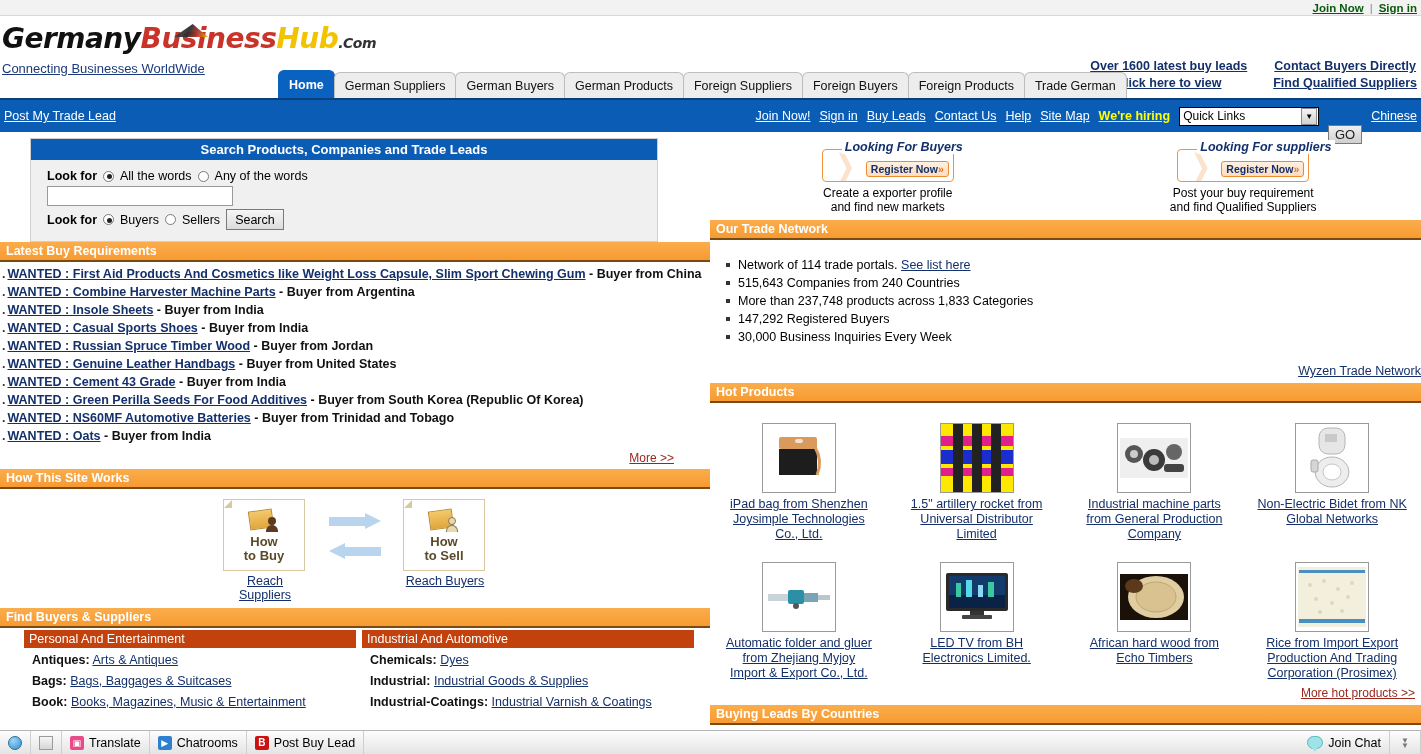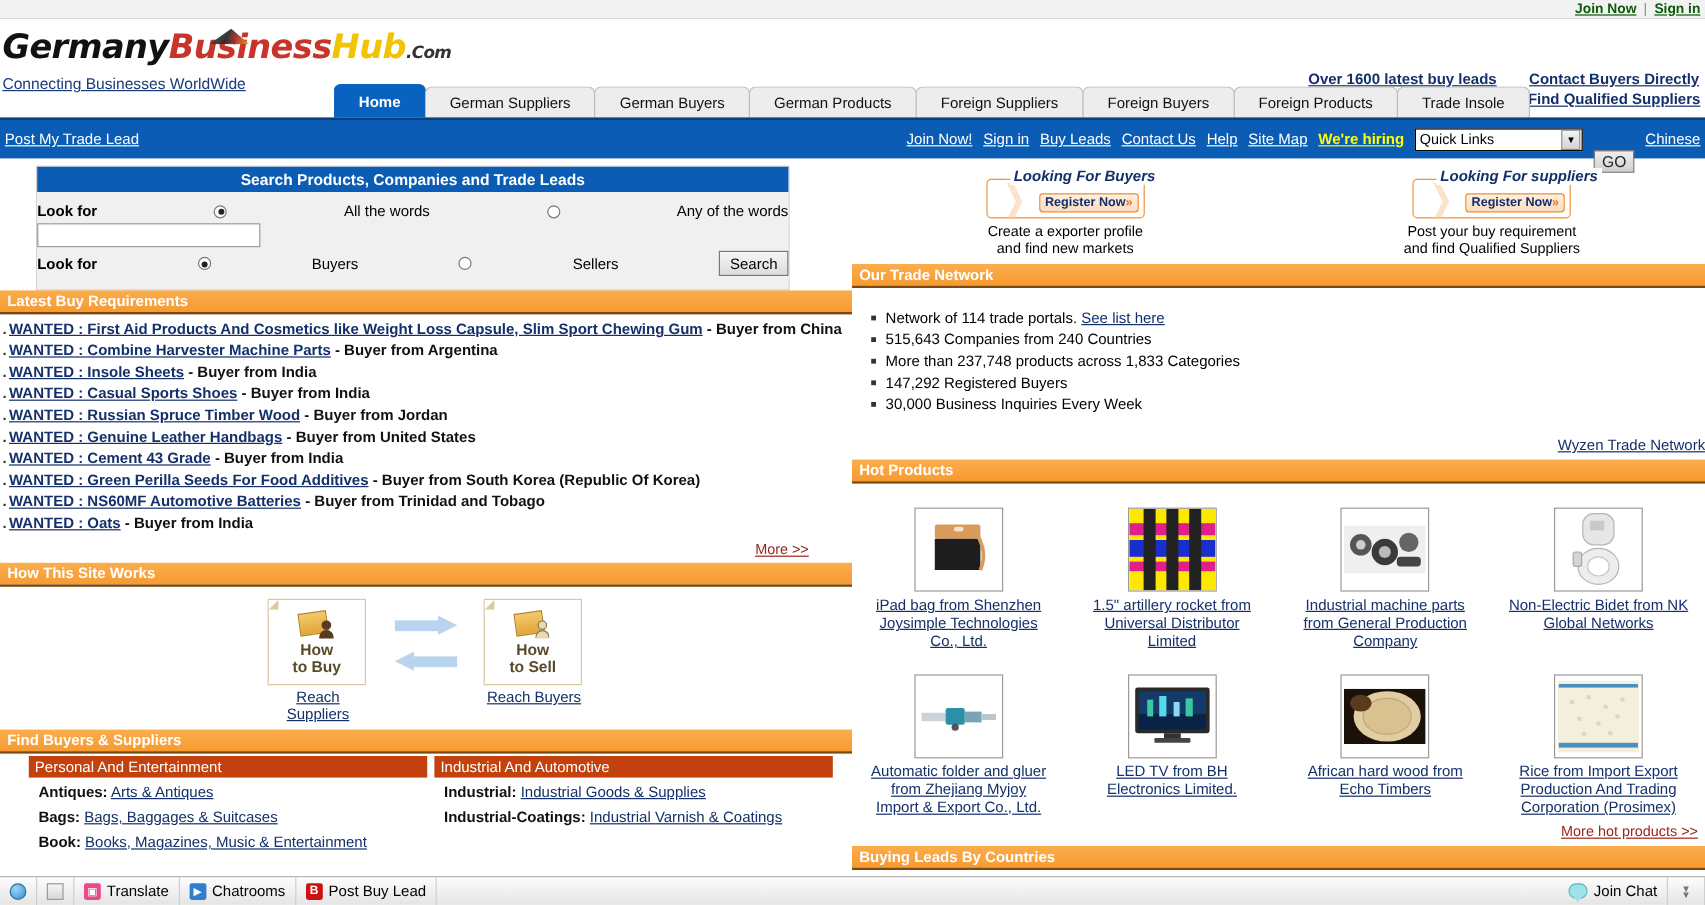--- a/index.html
+++ b/index.html
@@ -60,21 +60,21 @@
   .promo .col { text-align: center; line-height: 17px; }
   .promo a { color: #14306b; text-decoration: underline; display: block; }
 
   
   .tabs {
     position: absolute; left: 278px; bottom: 0;
     display: flex; align-items: flex-end;
   }
   .tab {
     height: 26px; line-height: 26px;
-    padding: 0 20px;
+    padding: 0 10px;
     background: #ededed;
     border: 1px solid #bdbdbd;
     border-bottom: none;
     border-radius: 6px 6px 0 0;
     font-size: 12.5px;
     color: #111;
     margin-right: -1px;
     white-space: nowrap;
     cursor: pointer;
   }
@@ -129,21 +129,21 @@
   .colL { width: 710px; }
   .colR { width: 711px; }
 
   
   .searchpanel { margin: 6px 52px 0 30px; border: 1px solid #cfcfcf; }
   .searchpanel .hdr {
     background: #0a5cb4; color: #fff; font-weight: bold; font-size: 13px;
     text-align: center; padding: 3px 0;
   }
   .searchpanel .bd { background: #f0f0f0; padding: 6px 0 8px; }
-  .srow { display: flex; align-items: center; justify-content: space-between; gap: 6px; margin: 3px 0; font-size: 12.5px; }
+  .srow { display: flex; align-items: center; justify-content: flex-start; gap: 6px; margin: 3px 16px; font-size: 12.5px; }
   .srow .lbl { font-weight: bold; }
   .radio {
     width: 11px; height: 11px; border-radius: 50%;
     border: 1px solid #7a7a7a; background: #fff;
     display: inline-block; position: relative; vertical-align: -1px;
   }
   .radio.on::after {
     content: ""; position: absolute; left: 2.5px; top: 2.5px;
     width: 5px; height: 5px; border-radius: 50%; background: #222;
   }
@@ -348,21 +348,21 @@
   </div>
 
   <div class="tabs">
     <div class="tab active">Home</div>
     <div class="tab">German Suppliers</div>
     <div class="tab">German Buyers</div>
     <div class="tab">German Products</div>
     <div class="tab">Foreign Suppliers</div>
     <div class="tab">Foreign Buyers</div>
     <div class="tab">Foreign Products</div>
-    <div class="tab">Trade Insole</div>
+    <div class="tab">Trade German</div>
   </div>
 </div>
 
 <div class="navbar">
   <a href="#" class="left-link">Post My Trade Lead</a>
   <div class="right">
     <a href="#">Join Now!</a>
     <a href="#">Sign in</a>
     <a href="#">Buy Leads</a>
     <a href="#">Contact Us</a>
@@ -470,20 +470,21 @@
     <div class="sechdr">Find Buyers &amp; Suppliers</div>
     <div class="catcols">
       <div class="catcol">
         <div class="chdr">Personal And Entertainment</div>
         <div class="catrow"><b>Antiques:</b> <a href="#">Arts &amp; Antiques</a></div>
         <div class="catrow"><b>Bags:</b> <a href="#">Bags, Baggages &amp; Suitcases</a></div>
         <div class="catrow"><b>Book:</b> <a href="#">Books, Magazines, Music &amp; Entertainment</a></div>
       </div>
       <div class="catcol">
         <div class="chdr">Industrial And Automotive</div>
+        <div class="catrow"><b>Chemicals:</b> <a href="#">Dyes</a></div>
         <div class="catrow"><b>Industrial:</b> <a href="#">Industrial Goods &amp; Supplies</a></div>
         <div class="catrow"><b>Industrial-Coatings:</b> <a href="#">Industrial Varnish &amp; Coatings</a></div>
       </div>
     </div>
   </div>
 
   <div class="colR">
 
     <div class="lookrow">
       <div class="lookcol">

